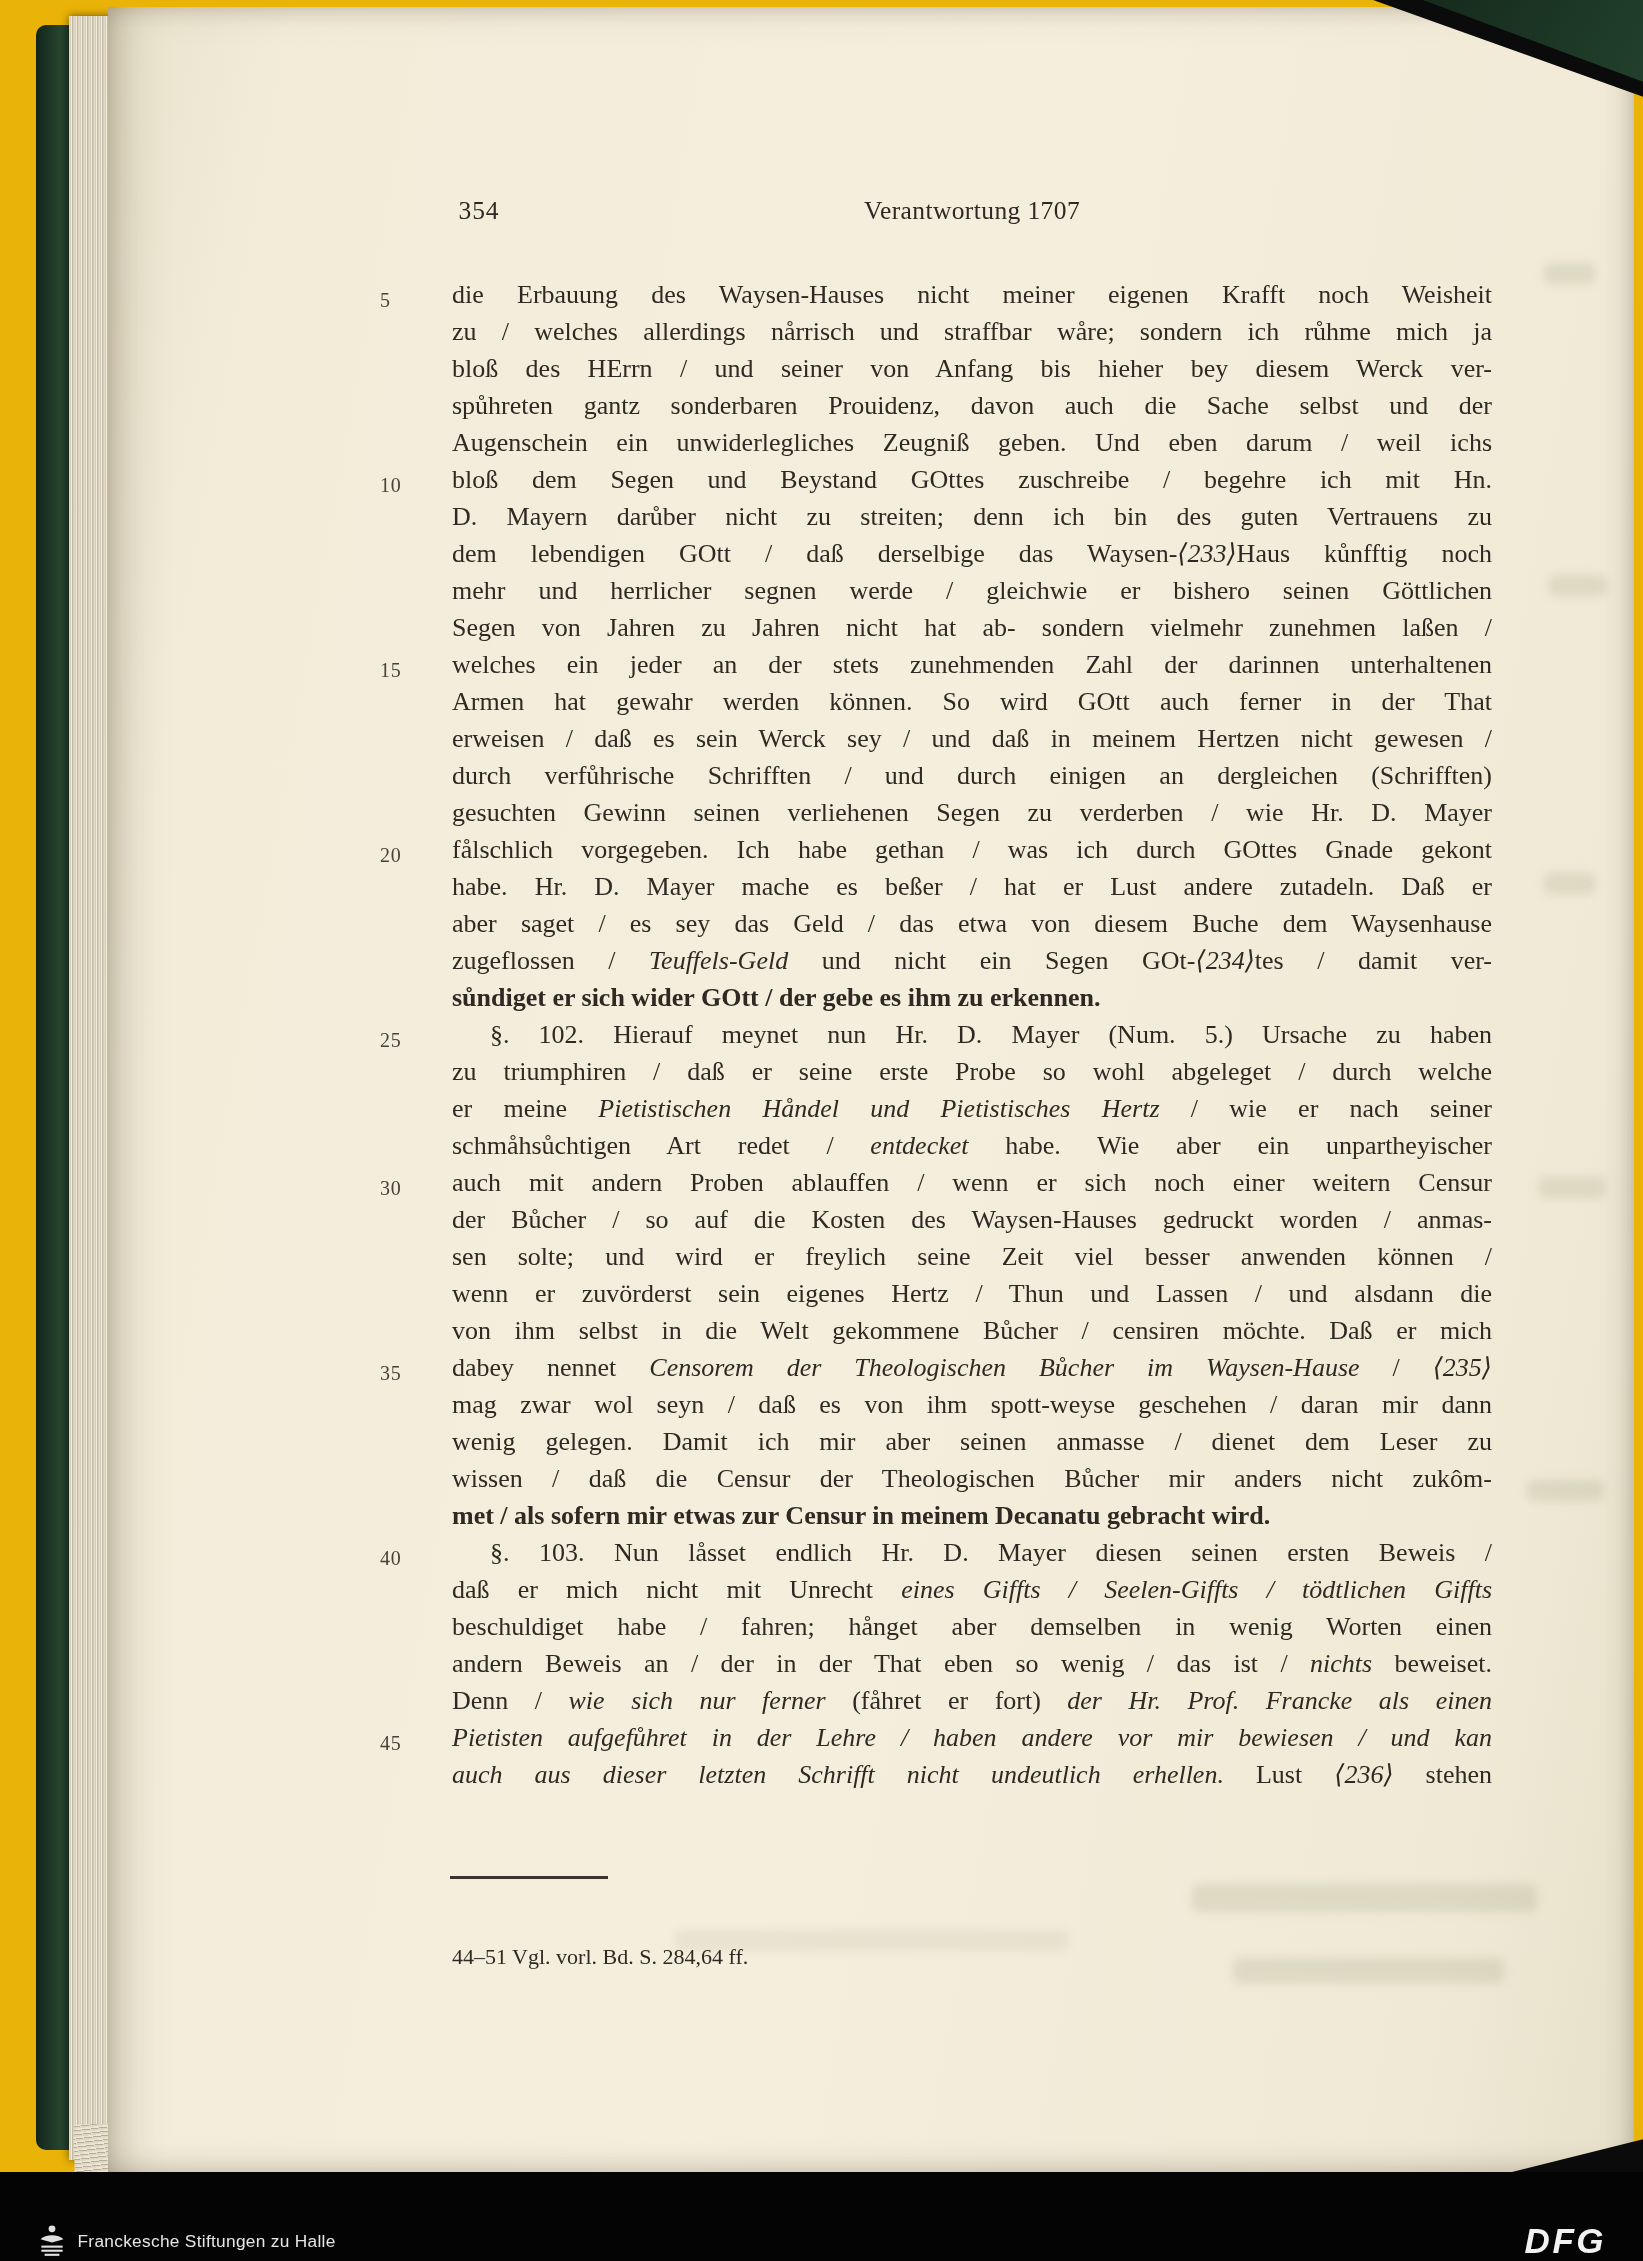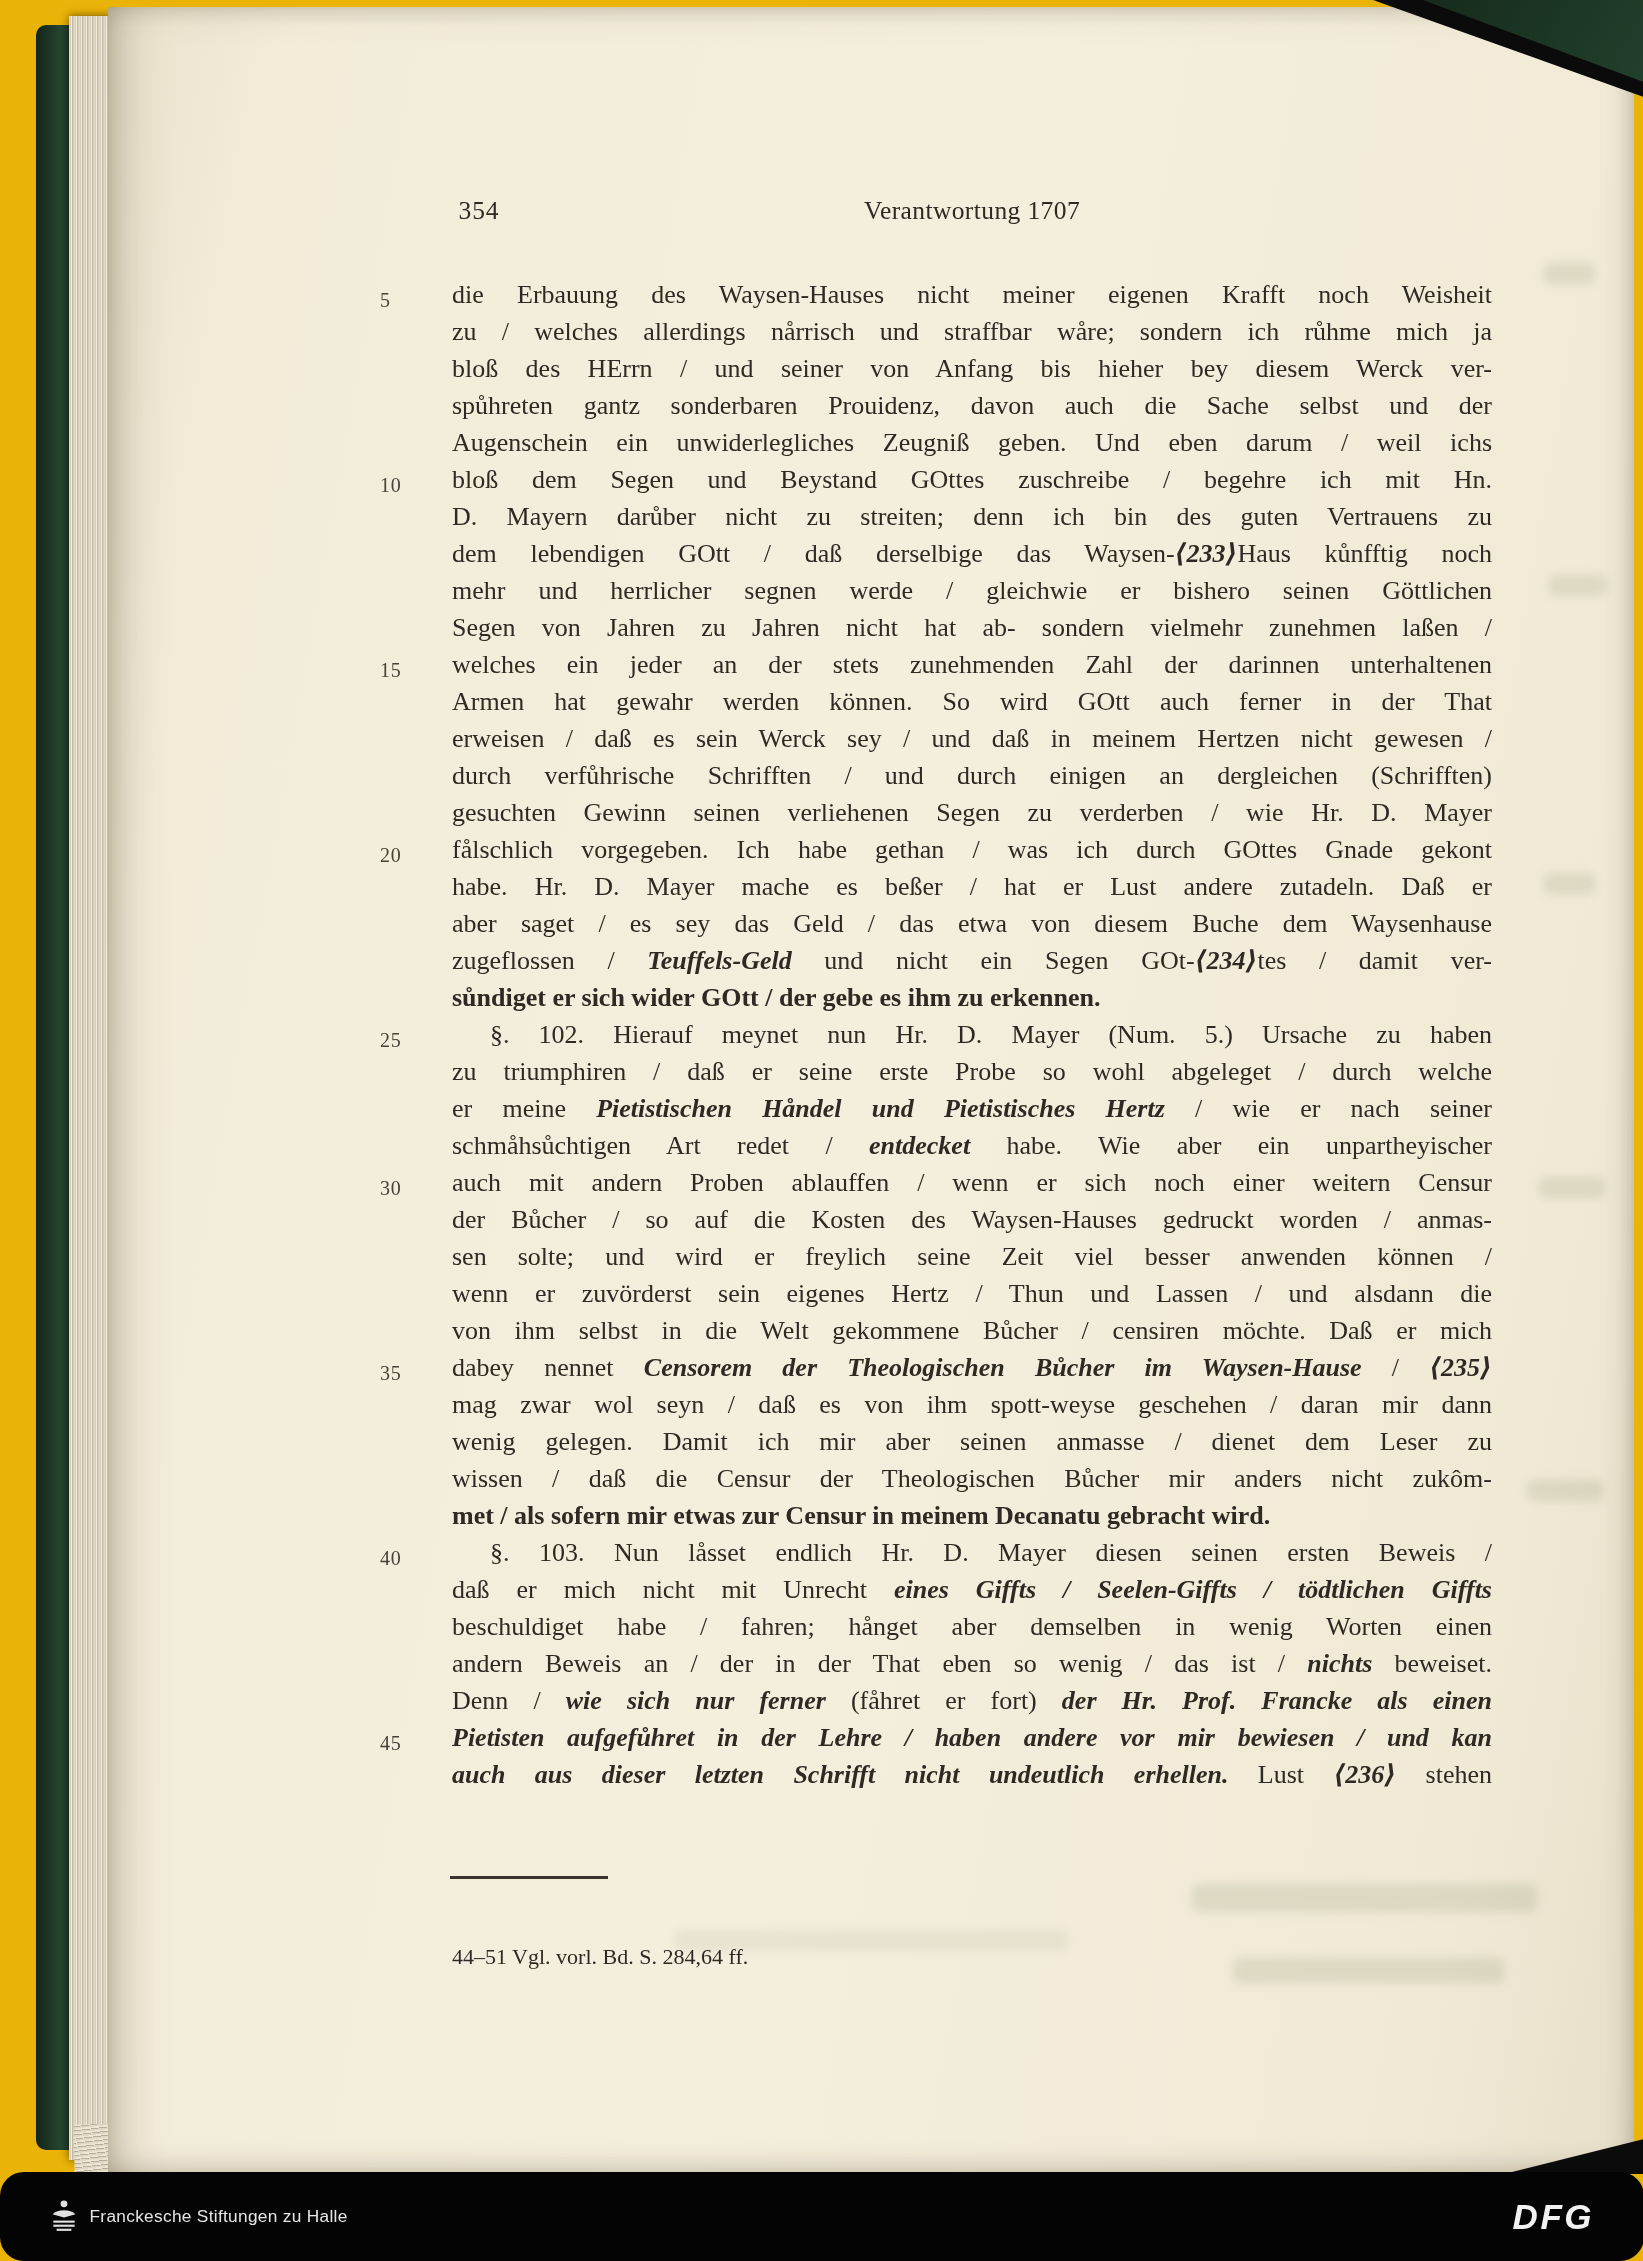--- a/index.html
+++ b/index.html
@@ -38,36 +38,36 @@
           font-size:25.5px;color:#2e2a23;}
   .pagenum{position:absolute;left:6.6px;top:0;letter-spacing:0.8px;}
   .runhead{display:block;text-align:center;letter-spacing:0.4px;}
 
   
   .body-lines{position:absolute;left:452px;top:276px;width:1040px;z-index:3;
           font-size:26px;line-height:37px;color:#2e2a23;}
   .line{position:relative;text-align:justify;text-align-last:justify;}
   .line.nojust{text-align:right;text-align-last:left;font-weight:bold;}
   .line.ind{padding-left:38px;}
-  .line i{font-style:italic;font-weight:bold;}
+  .line i{font-style:italic;}
   .lnum{position:absolute;left:-72px;top:5.8px;width:53px;text-align:right;
         font-size:20px;color:#47423a;letter-spacing:0.8px;font-style:normal;}
 
   
   .fn-rule{position:absolute;left:450px;top:1876px;width:158px;height:2.5px;background:#3a352c;z-index:3;}
   .fn-text{position:absolute;left:452px;top:1944px;z-index:3;font-size:22px;color:#2e2a23;}
 
   
   .ghost{position:absolute;z-index:3;background:rgba(110,122,80,.15);filter:blur(5px);border-radius:6.6px;}
 
   
   .footer{position:absolute;left:0;bottom:0;width:1644px;height:89px;background:#040404;z-index:6;
-          display:flex;align-items:center;justify-content:space-between;
-          padding:0 50px;box-sizing:border-box;
-          font-family:"Liberation Sans","DejaVu Sans",sans-serif;border-radius:24px;}
+          display:flex;align-items:flex-end;justify-content:space-between;
+          padding:0 38px;box-sizing:border-box;
+          font-family:"Liberation Sans","DejaVu Sans",sans-serif;}
   .brand{display:flex;align-items:center;gap:11.5px;}
   .brand-text{color:#e6e6e6;font-size:17.3px;letter-spacing:0.3px;}
   .dfg{color:#f2f2f2;font-size:35px;font-weight:700;font-style:italic;letter-spacing:2.5px;}
 </style>
 </head>
 <body>
 
 <div class="scene">
 
   <div class="cover"></div>

